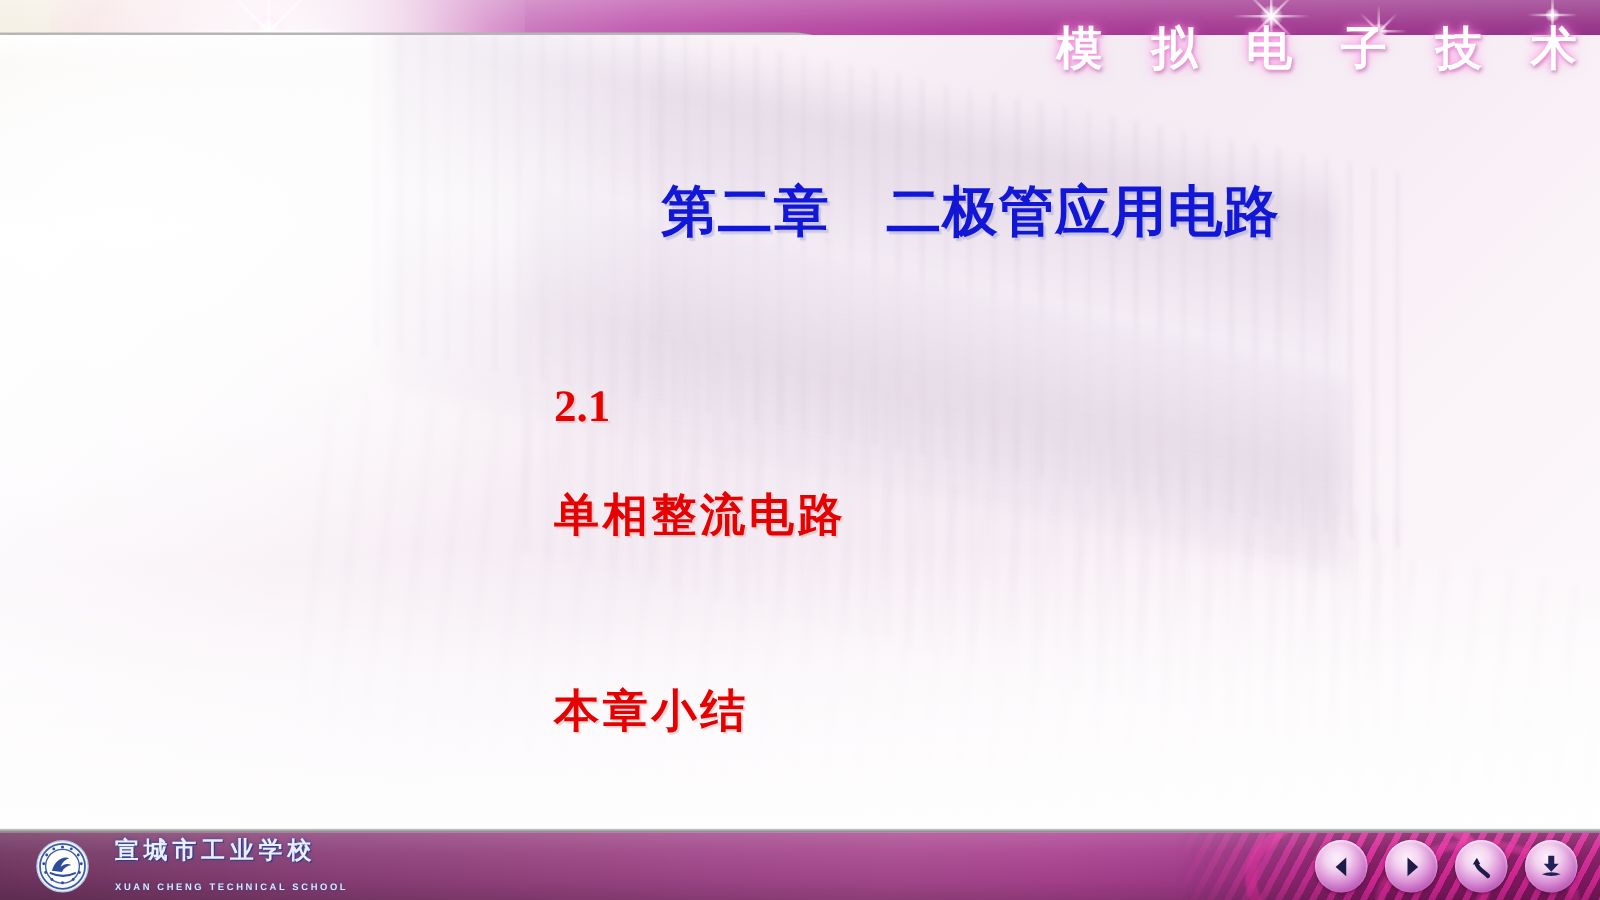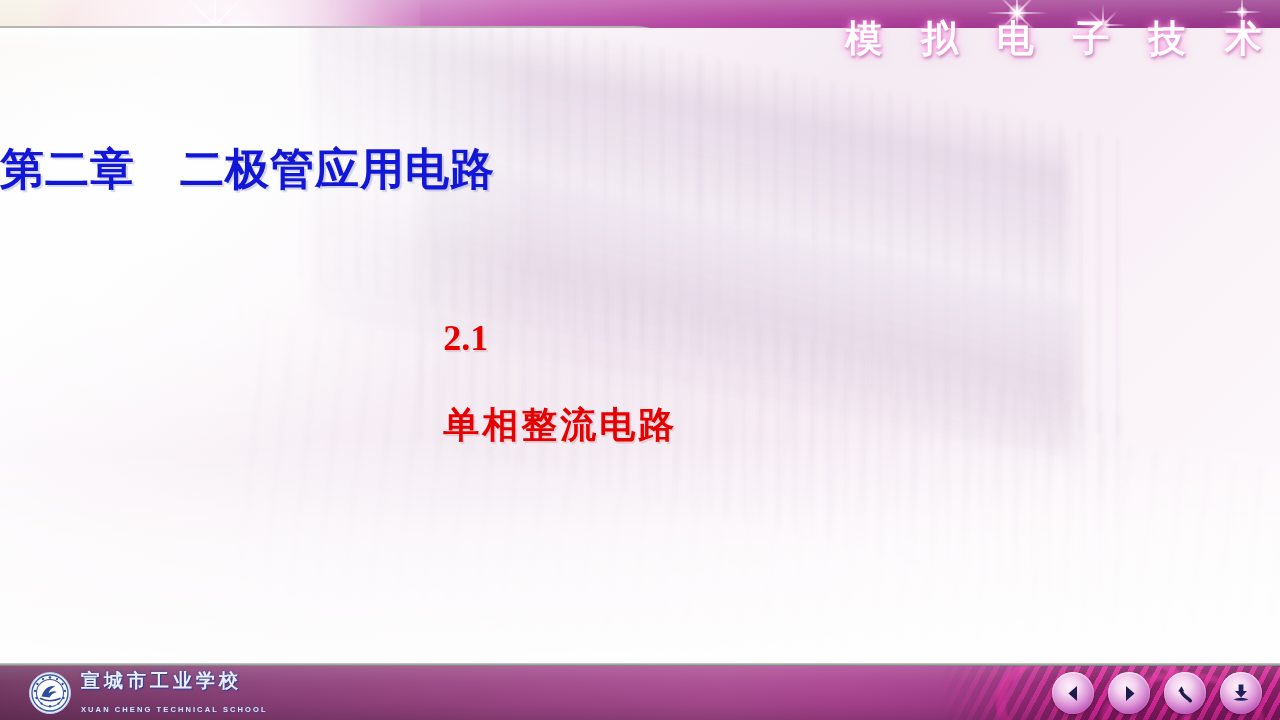--- a/index.html
+++ b/index.html
@@ -281,21 +281,21 @@
   .content {
     position: absolute;
     left: 0; top: 0;
     width: 1280px; height: 720px;
     z-index: 7;
   }
   .slide-title {
     position: absolute;
     left: 0; top: 140px;
     width: 1024px;
-    text-align: left;
+    text-align: right;
     font-family: "DejaVu Sans", "Liberation Sans", sans-serif;
     font-size: 44px;
     font-weight: bold;
     color: #1216d6;
     letter-spacing: 1px;
     white-space: pre;
     text-shadow: 2px 2px 1px rgba(120,130,200,.32);
   }
   .bullet {
     position: absolute;
@@ -306,21 +306,21 @@
     text-shadow: 1.5px 1.5px 1px rgba(200,120,120,.28);
   }
   .bullet .num {
     font-family: "Liberation Serif", "DejaVu Serif", serif;
     letter-spacing: 0px;
   }
   .bullet .cn {
     font-family: "DejaVu Serif", "Liberation Serif", serif;
     letter-spacing: 3px;
   }
-  #bullet-1 { left: 368px; top: 274px; font-size: 36px; }
+  #bullet-1 { left: 368px; top: 262px; font-size: 36px; }
   #bullet-2 { left: 368px; top: 390px; font-size: 36px; }
   #bullet-3 { left: 368px; top: 503px; font-size: 36px; }
 
   
   .footer-line {
     position: absolute;
     left: 0; top: 663px;
     width: 1280px; height: 3px;
     background: linear-gradient(180deg, #cfcfcf 0%, #9c9c9c 60%, #7a7a7a 100%);
     z-index: 8;
@@ -384,21 +384,21 @@
     filter: blur(1.4px);
   }
 
   
   .school {
     position: absolute;
     left: 28px; top: 670px;
     height: 46px;
     display: flex;
     align-items: center;
-    gap: 9px;
+    gap: 20px;
     z-index: 11;
   }
   .emblem {
     position: relative;
     width: 44px; height: 44px;
     flex: 0 0 auto;
   }
   .school-names { display: flex; flex-direction: column; justify-content: center; }
   .school-cn {
     font-family: "DejaVu Serif", "Liberation Serif", serif;
@@ -518,20 +518,23 @@
 
     <div class="slide-title">第二章　二极管应用电路</div>
 
     <div class="bullet" id="bullet-1">
       <span class="num">2.1</span>
       <span style="display:inline-block;width:44px"></span>
       <span class="cn">单相整流电路</span>
     </div>
 
 
+    <div class="bullet" id="bullet-3">
+      <span class="cn">本章小结</span>
+    </div>
   </div>
 
   <div class="footer-line"></div>
 
   <div class="footer">
     <div class="footer-stripes"></div>
     <div class="footer-swirl"></div>
     <div class="footer-swirl2"></div>
   </div>
 

